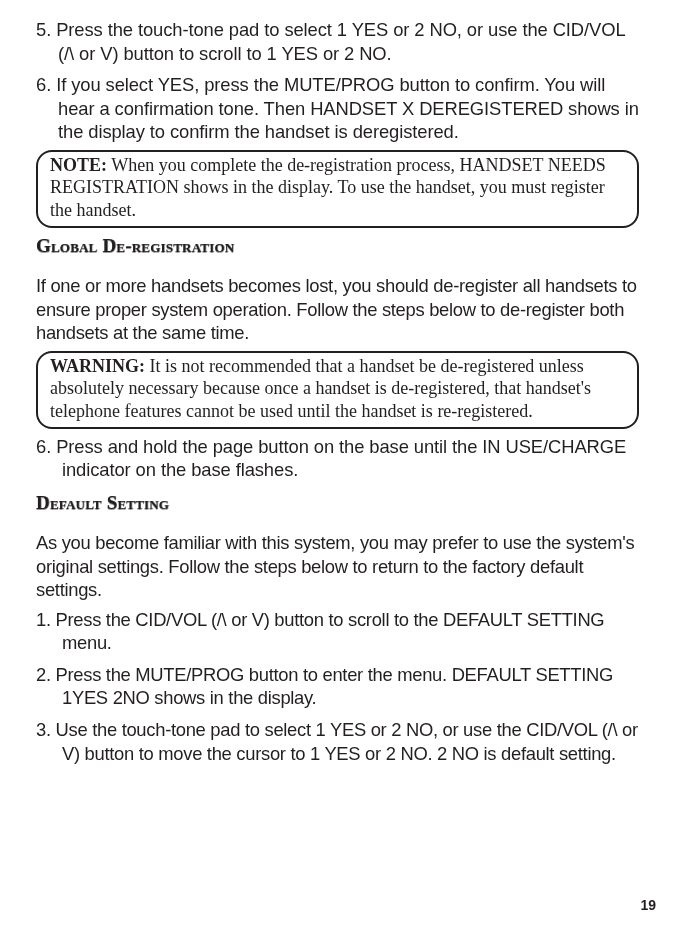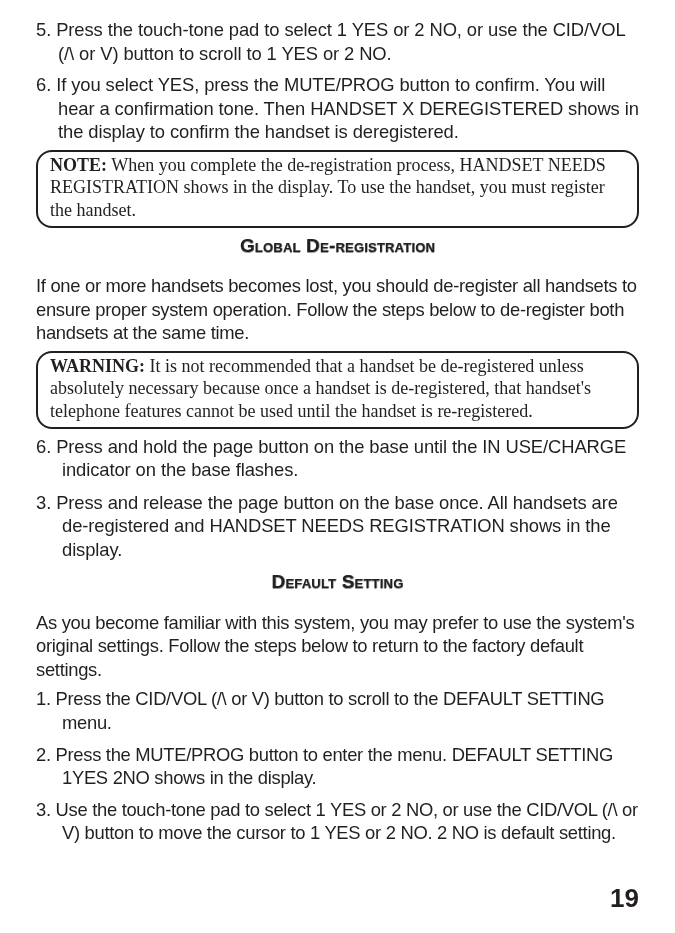--- a/index.html
+++ b/index.html
@@ -22,29 +22,28 @@
       border-radius: 16px;
       padding: 2px 10px 4px 12px;
       margin: 4px 0 6px 0;
       font-family: Georgia, 'Times New Roman', serif;
       font-size: 18px;
       line-height: 1.26;
     }
     .note-label, .warn-label { font-weight: bold; }
 
     .section-heading {
-      font-family: Liberation Sans, sans-serif;
+      font-family: Liberation Serif, serif;
       font-weight: bold;
       font-variant: small-caps;
       font-size: 19px;
       letter-spacing: 0.2px;
       margin-top: 6px;
       margin-bottom: 2px;
       text-shadow: 0.7px 0 0 #999, 0 0.7px 0 #999;
-      text-align: center;
     }
     .intro-para {
       font-family: Arial, Helvetica, sans-serif;
       margin-bottom: 6px;
       letter-spacing: -0.3px;
       margin-top: 16px;
     }
     .ol-list {
       list-style: none;
       padding: 0;
@@ -54,24 +53,24 @@
       padding-left: 26px;
       text-indent: -26px;
       margin-bottom: 9px;
       font-family: Arial, Helvetica, sans-serif;
       letter-spacing: -0.1px;
     }
     .ol-dense .ol-item { margin-bottom: 8px; letter-spacing: -0.3px; }
     .page-number {
       position: absolute;
       bottom: 18px;
-      right: 36px;
+      right: 19px;
       font-family: Arial, Helvetica, sans-serif;
       font-weight: 900;
-      font-size: 26px;
+      font-size: 14px;
     }
   </style>
 </head>
 <body>
 
 <div class="step-5-wrap">
   <span>5. Press the touch-tone pad to select 1 YES or 2 NO, or use the CID/VOL (/\ or V) button to scroll to 1 YES or 2 NO.</span>
 </div>
 
 <div class="step-6-wrap">
@@ -85,21 +84,20 @@
 <div class="section-heading">Global De-registration</div>
 
 <div class="intro-para">If one or more handsets becomes lost, you should de-register all handsets to ensure proper system operation. Follow the steps below to de-register both handsets at the same time.</div>
 
 <div class="warn-box">
   <span class="warn-label">WARNING:</span><span> It is not recommended that a handset be de-registered unless absolutely necessary because once a handset is de-registered, that handset's telephone features cannot be used until the handset is re-registered.</span>
 </div>
 
 <div class="ol-list">
   <div class="ol-item">6.  Press and hold the page button on the base until the IN USE/CHARGE indicator on the base flashes.</div>
-  <div class="ol-item">3.  Press and release the page button on the base once. All handsets are de-registered and HANDSET NEEDS REGISTRATION shows in the display.</div>
 </div>
 
 <div class="section-heading">Default Setting</div>
 
 <div class="intro-para">As you become familiar with this system, you may prefer to use the system's original settings. Follow the steps below to return to the factory default settings.</div>
 
 <div class="ol-list ol-dense">
   <div class="ol-item">1.  Press the CID/VOL (/\ or V) button to scroll to the DEFAULT SETTING menu.</div>
   <div class="ol-item">2.  Press the MUTE/PROG button to enter the menu. DEFAULT SETTING 1YES 2NO shows in the display.</div>
   <div class="ol-item">3.  Use the touch-tone pad to select 1 YES or 2 NO, or use the CID/VOL (/\ or V) button to move the cursor to 1 YES or 2 NO. 2 NO is default setting.</div>

